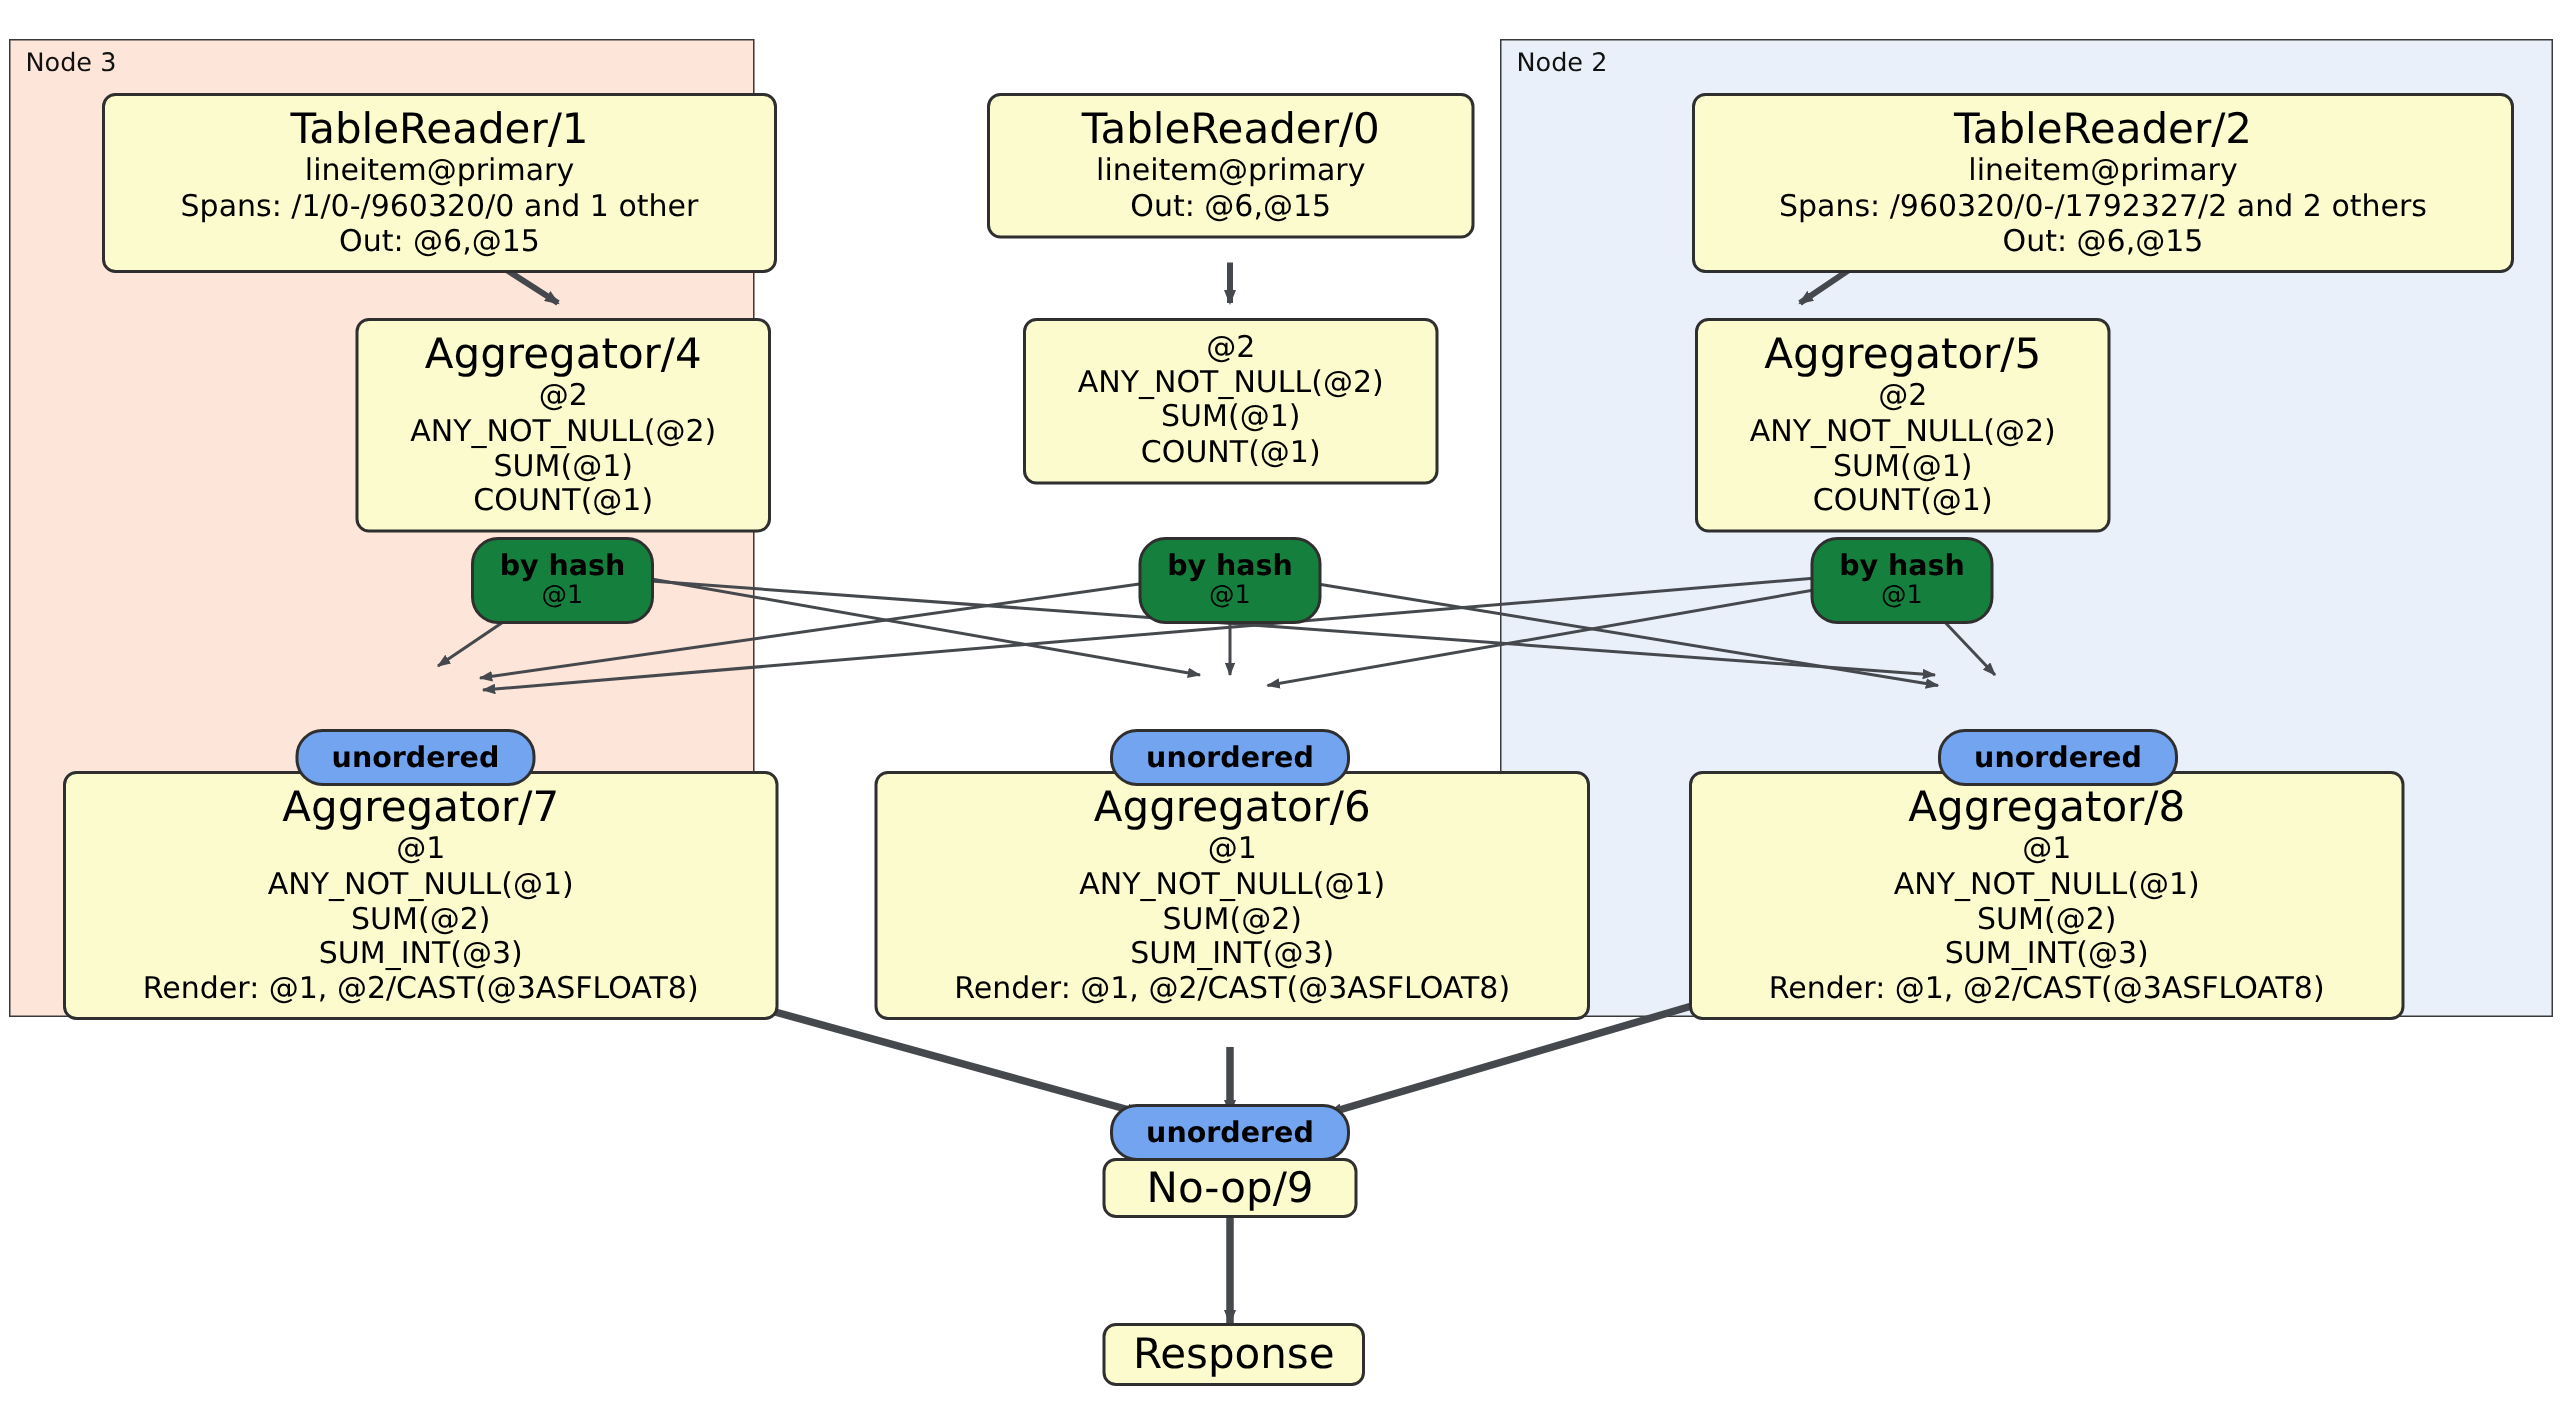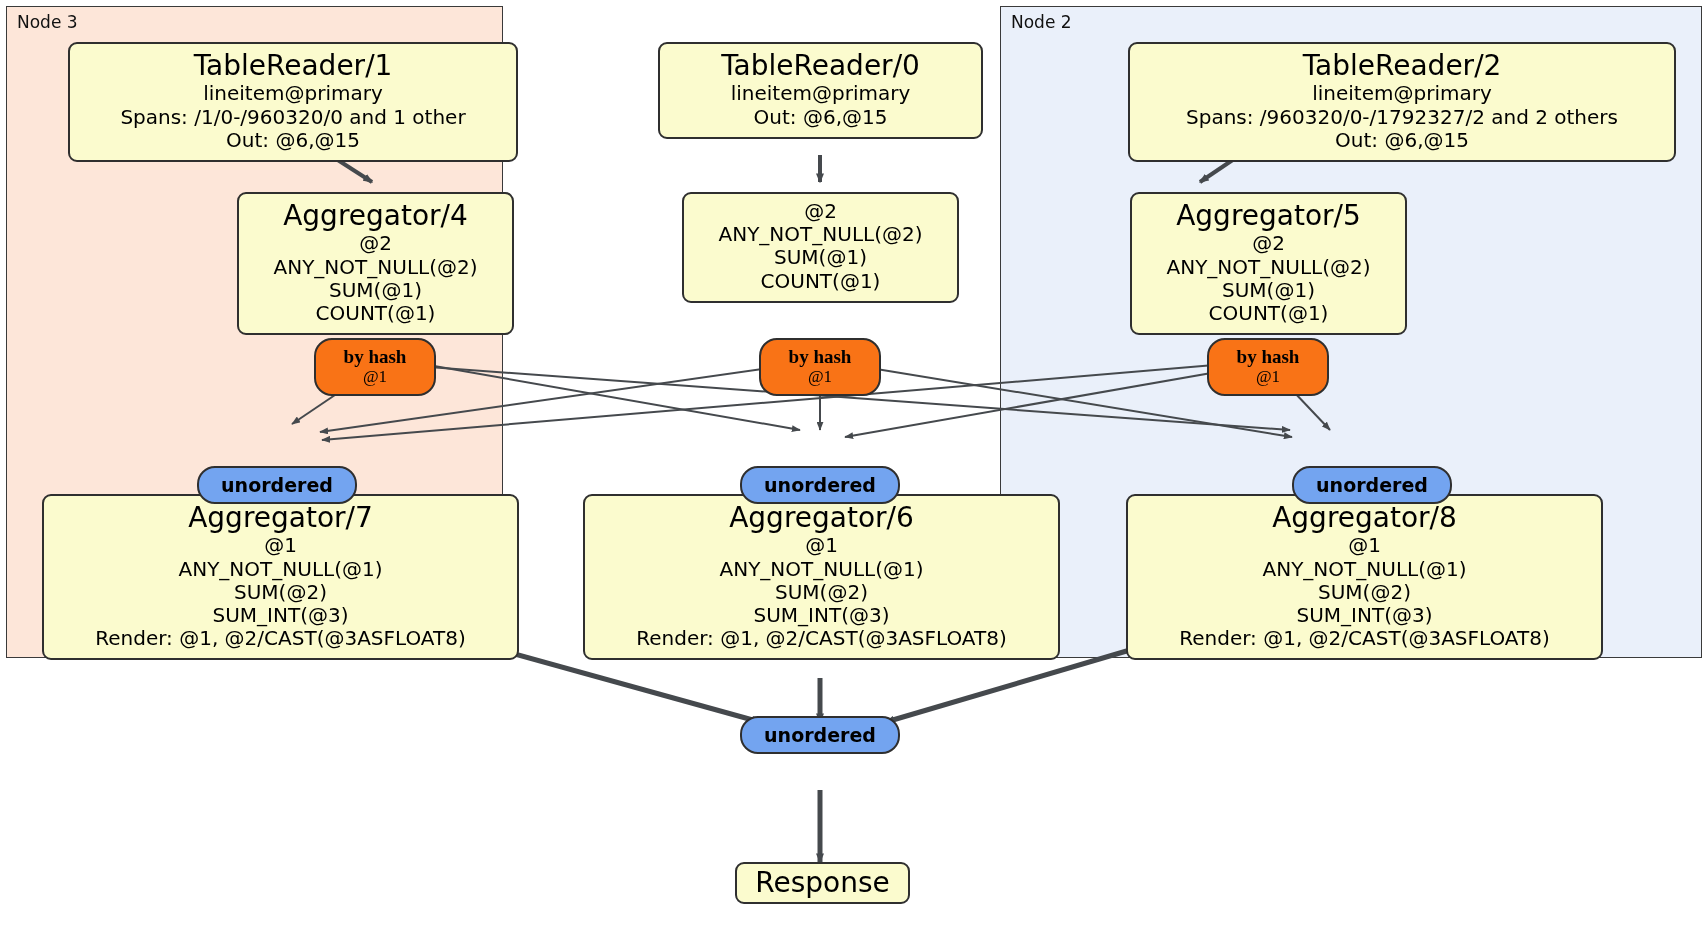--- a/index.html
+++ b/index.html
@@ -11,20 +11,21 @@
     width: 1708px;
     height: 940px;
     font-family: "DejaVu Sans", "Liberation Sans", sans-serif;
     overflow: hidden;
   }
   #canvas {
     position: relative;
     width: 1708px;
     height: 824px;
     background: #ffffff;
+    margin-top: 20px;
   }
   
   .node-region {
     position: absolute;
     box-sizing: border-box;
     border: 1px solid #3a3a3a;
   }
   .node-label {
     position: absolute;
     top: 6px;
@@ -81,23 +82,22 @@
     text-align: center;
     color: #000000;
     z-index: 6;
     display: flex;
     flex-direction: column;
     align-items: center;
     justify-content: center;
     line-height: 1.1;
   }
   .oval.hash {
-    background: #f97316;
+    background: #15803d;
     border-radius: 18px;
-    font-family: Liberation Serif, serif;
   }
   .oval.unordered {
     background: #73a4f0;
     border-radius: 18px;
   }
   .oval .ov-title {
     font-size: 19px;
     font-weight: bold;
     white-space: nowrap;
   }
@@ -247,18 +247,21 @@
     <div class="line">ANY_NOT_NULL(@1)</div>
     <div class="line">SUM(@2)</div>
     <div class="line">SUM_INT(@3)</div>
     <div class="line">Render: @1, @2/CAST(@3ASFLOAT8)</div>
   </div>
 
   <div class="oval unordered" style="left:740px; top:716px; width:160px; height:38px;">
     <span class="ov-title">unordered</span>
   </div>
 
+  <div class="proc compact" style="left:735px; top:752px; width:170px; height:40px;">
+    <div class="title">No-op/9</div>
+  </div>
 
   <div class="proc compact" style="left:735px; top:862px; width:175px; height:42px;">
     <div class="title">Response</div>
   </div>
 
 </div>
 
 </body></html>

